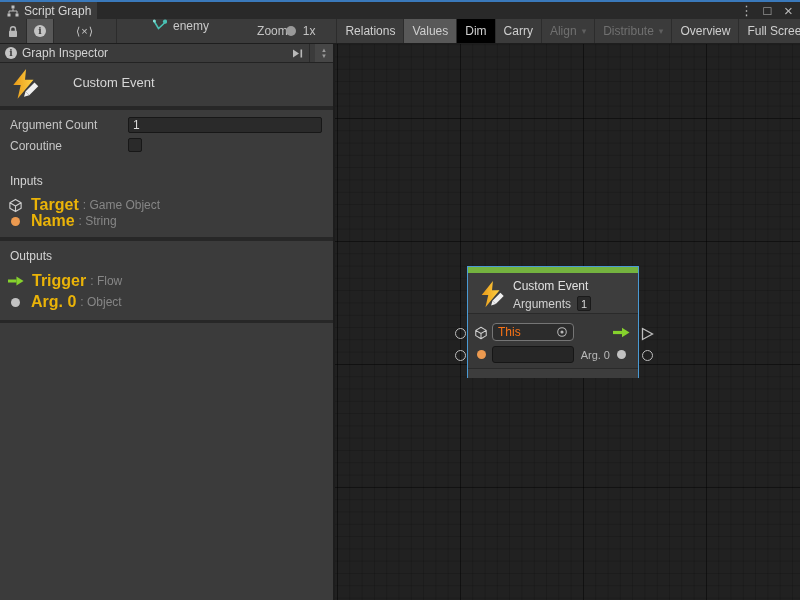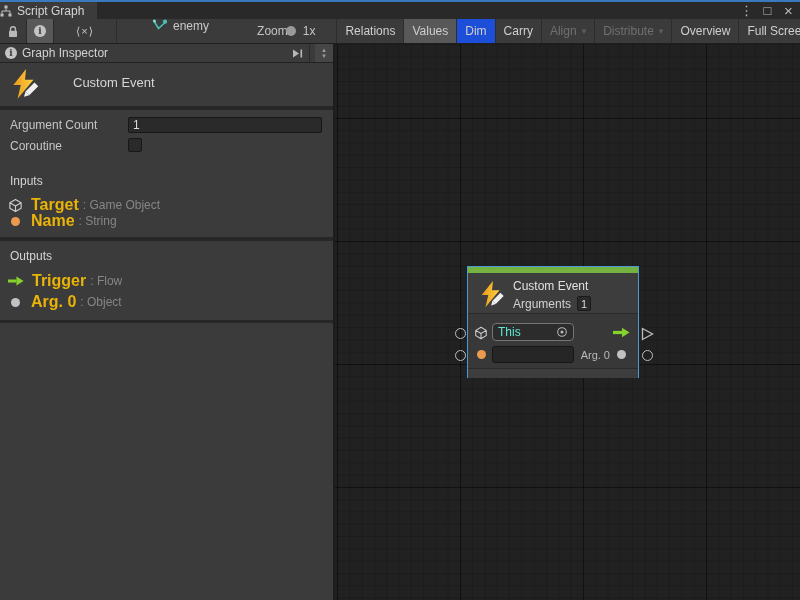--- a/index.html
+++ b/index.html
@@ -4,34 +4,34 @@
 <style>
   * { margin:0; padding:0; box-sizing:border-box; }
   html,body { width:800px; height:600px; overflow:hidden; background:#212121;
               font-family:"Liberation Sans", sans-serif; }
   .window { position:absolute; inset:0; width:800px; height:600px; background:#292929; }
 
   
   .titlebar { position:absolute; left:0; top:0; width:800px; height:19px; background:#292929; }
   .focus-line { position:absolute; left:0; top:0; width:800px; height:2px; background:#3a79bb; }
   .tab { position:absolute; left:0; top:2px; width:97px; height:17px; background:#3b3b3b;
-         display:flex; align-items:center; gap:5px; }
+         display:flex; align-items:center; padding-left:7px; gap:5px; }
   .tab-label { color:#d5d5d5; font-size:12px; }
   .win-controls { position:absolute; right:4px; top:2px; height:17px; display:flex; align-items:center; gap:6px; }
   .win-btn { color:#b9b9b9; font-size:13px; width:15px; text-align:center; cursor:default; line-height:17px; }
   .win-btn.close { font-size:15px; }
 
   
   .toolbar { position:absolute; left:0; top:19px; width:800px; height:25px; background:#3b3b3b;
              border-bottom:1px solid #1e1e1e; display:flex; align-items:stretch; color:#cfcfcf; font-size:12px; }
   .tb-btn { display:flex; align-items:center; justify-content:center; padding:0 8px;
             border-right:1px solid #2c2c2c; white-space:nowrap; }
   .tb-btn.icon-btn { padding:0 7px; }
   .tb-btn.active { background:#585858; }
-  .tb-btn.semi-active { background:#1d4ed8; }
+  .tb-btn.semi-active { background:#000000; }
   .tb-btn.disabled { color:#707070; }
   .tb-arrow { font-size:9px; margin-left:5px; color:#8a8a8a; }
   .tb-btn.disabled .tb-arrow { color:#5f5f5f; }
   .crumb { display:flex; align-items:flex-start; gap:6px; padding:0 10px; margin-left:26px; }
   .crumb-label { color:#c9c9c9; }
   .zoom-label { align-self:center; margin-left:38px; color:#c3c3c3; }
   .slider { position:relative; align-self:center; width:95px; height:12px; margin-left:8px; }
   .slider-track { position:absolute; left:0; right:0; top:5px; height:2px; background:#6b6b6b; }
   .slider-thumb { position:absolute; right:0; top:1px; width:10px; height:10px; border-radius:50%; background:#9a9a9a; }
   .zoom-value { align-self:center; margin:0 10px 0 7px; color:#c3c3c3; }
@@ -98,21 +98,21 @@
   .node-title { position:absolute; left:45px; top:6px; color:#e0e0e0; font-size:12px; }
   .node-sub { position:absolute; left:45px; top:23px; display:flex; align-items:center; gap:6px; }
   .node-sub-label { color:#d2d2d2; font-size:12px; }
   .badge { min-width:14px; height:15px; background:#2a2a2a; border:1px solid #1a1a1a; border-radius:2px;
            color:#d8d8d8; font-size:11px; display:flex; align-items:center; justify-content:center; padding:0 3px; }
   .node-body { position:absolute; left:0; top:48px; width:100%; height:52px; }
   .cube-sm { position:absolute; left:6px; top:11px; }
   .dropdown { position:absolute; left:24px; top:8px; width:82px; height:18px; background:#2c2c2c;
               border:1px solid #757575; border-radius:4px; display:flex; align-items:center;
               justify-content:space-between; padding:0 5px; }
-  .dropdown-value { color:#5eead4; font-size:12px; }
+  .dropdown-value { color:#f97316; font-size:12px; }
   .flow-arrow-node { position:absolute; left:145px; top:12px; }
   .node-dot-orange { position:absolute; left:9px; top:35px; }
   .node-field { position:absolute; left:24px; top:31px; width:82px; height:17px; background:#262626;
                 border:1px solid #161616; border-radius:3px; color:#dcdcdc; font-size:11px; padding:0 4px;
                 outline:none; font-family:"Liberation Sans", sans-serif; }
   .arg-label { position:absolute; left:110px; top:34px; width:32px; text-align:right; color:#b9b9b9; font-size:11px; }
   .node-dot-gray { position:absolute; left:149px; top:35px; }
   .node-footer { position:absolute; left:0; top:101px; width:100%; height:10px; background:#3d3d3d;
                  border-top:1px solid #2a2a2a; }
 

